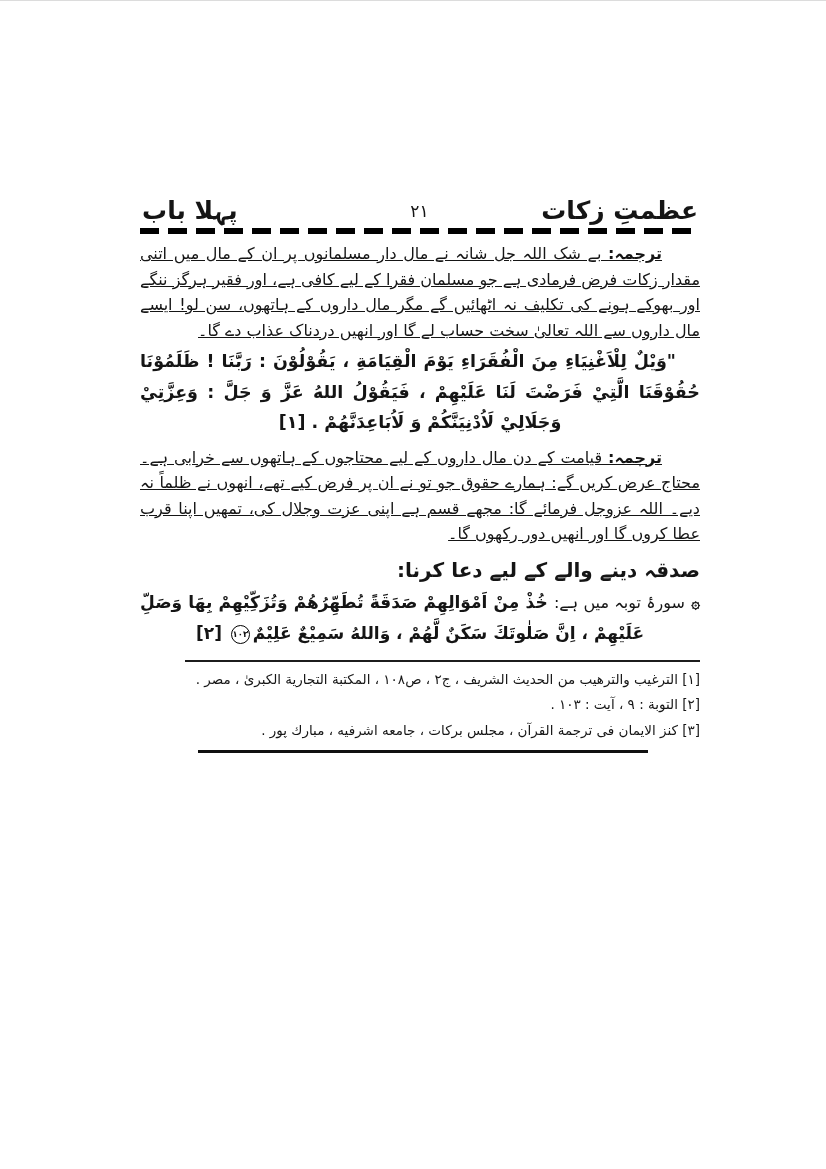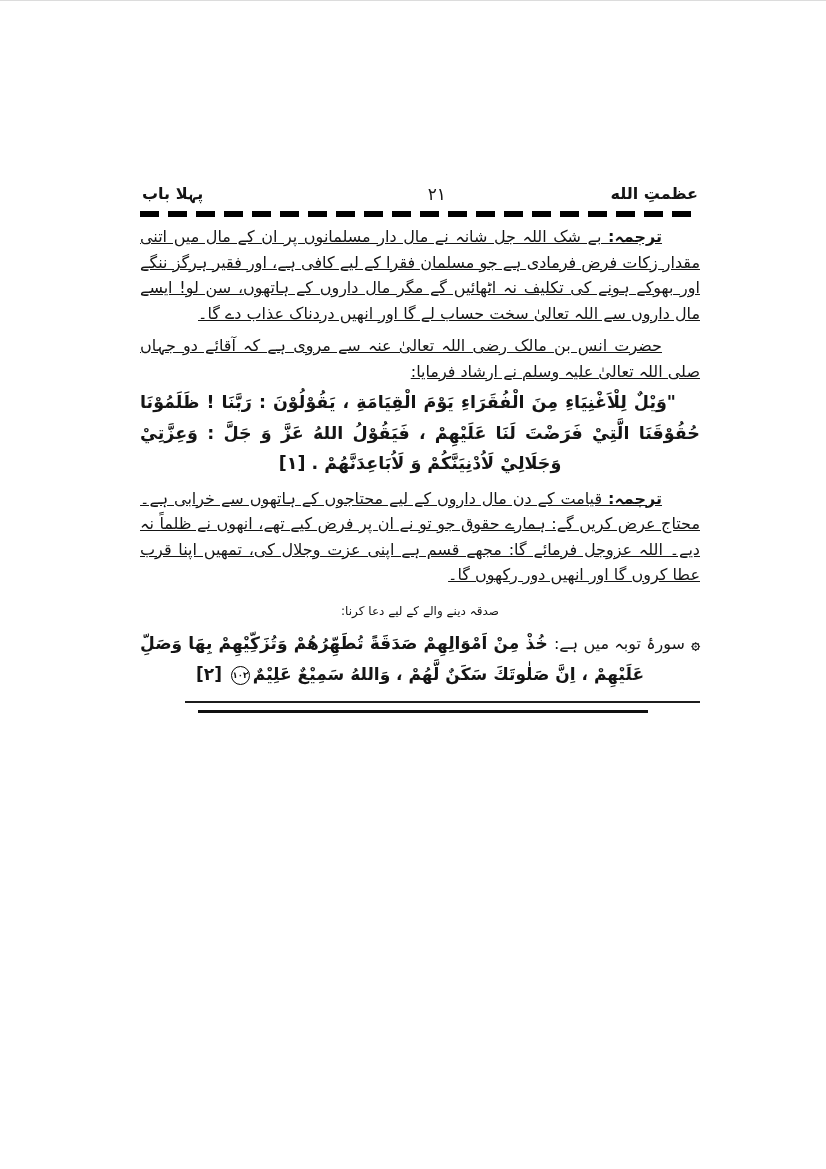--- a/index.html
+++ b/index.html
@@ -9,40 +9,40 @@
     border-top:1px solid #dcdcdc; box-sizing:border-box; overflow:hidden;
   }
   .column {
     position:absolute; left:140px; top:181px; width:560px;
     direction:rtl; unicode-bidi:embed;
   }
   .header-row {
     display:flex; justify-content:space-between; align-items:flex-end;
     padding:0 2px 3px 2px;
   }
-  .hdr-title { font-weight:bold; font-size:16px; line-height:24px; }
-  .hdr-num { font-size:17px; line-height:24px; padding-left:60px; }
+  .hdr-title { font-weight:bold; font-size:25px; line-height:24px; }
+  .hdr-num { font-size:17px; line-height:24px; padding-left:60px;margin-top:17px; }
   .dashed-rule {
     height:6px; margin-top:2px;
     background:repeating-linear-gradient(90deg,#000 0 19px,transparent 19px 28px);
   }
   p { margin:0; }
   .body-para {
     font-size:16px; line-height:25.5px; text-align:justify;
     text-indent:38px; margin-top:7px;text-decoration:underline;
   }
   .center-last { text-align-last:center; }
   .lead { font-weight:bold; }
   .arabic-quote {
     font-weight:bold; font-size:17.5px; line-height:30.5px;
     text-align:justify; text-align-last:center; text-indent:24px; margin-top:3px;
   }
   .section-heading {
-    font-weight:normal; font-size:12px; line-height:30px;
-    text-align:center; margin:8px 0 2px 0;
+    font-weight:bold; font-size:20px; line-height:30px;
+    text-align:right; margin:8px 0 2px 0;
   }
   .verse-para {
     font-weight:bold; font-size:17px; line-height:30.5px;
     text-align:justify; text-align-last:center; margin-top:2px;
   }
   .verse-marker { font-weight:bold; font-size:15px; }
   .verse-intro { font-weight:normal; font-size:16px; }
   .ayah-medallion {
     display:inline-block; width:19px; height:19px; border:1.3px solid #000;
     border-radius:50%; font-size:8.5px; line-height:17px; text-align:left;
@@ -61,32 +61,31 @@
     margin:7px 52px 0 58px;
   }
 </style>
 </head>
 <body>
 
 <div class="page">
   <div class="column">
 
     <div class="header-row">
-      <span class="hdr-title">عظمتِ الله</span>
+      <span class="hdr-title">عظمتِ زکات</span>
       <span class="hdr-num">۲۱</span>
       <span class="hdr-title">پہلا باب</span>
     </div>
 
     <div class="dashed-rule"></div>
 
     <p class="body-para">
       <span class="lead">ترجمہ:</span><span> بے شک اللہ جل شانہ نے مال دار مسلمانوں پر ان کے مال میں اتنی مقدار زکات فرض فرمادی ہے جو مسلمان فقرا کے لیے کافی ہے، اور فقیر ہرگز ننگے اور بھوکے ہونے کی تکلیف نہ اٹھائیں گے مگر مال داروں کے ہاتھوں، سن لو! ایسے مال داروں سے اللہ تعالیٰ سخت حساب لے گا اور انھیں دردناک عذاب دے گا۔</span>
     </p>
 
-    <p class="body-para">حضرت انس بن مالک رضی اللہ تعالیٰ عنہ سے مروی ہے کہ آقائے دو جہاں صلی اللہ تعالیٰ علیہ وسلم نے ارشاد فرمایا:</p>
 
     <p class="arabic-quote">
       <span>"وَيْلٌ لِلْاَغْنِيَاءِ مِنَ الْفُقَرَاءِ يَوْمَ الْقِيَامَةِ ، يَقُوْلُوْنَ : رَبَّنَا ! ظَلَمُوْنَا حُقُوْقَنَا الَّتِيْ فَرَضْتَ لَنَا عَلَيْهِمْ ، فَيَقُوْلُ اللهُ عَزَّ وَ جَلَّ : وَعِزَّتِيْ وَجَلَالِيْ لَاُدْنِيَنَّكُمْ وَ لَاُبَاعِدَنَّهُمْ .</span>
       <span>[۱]</span>
     </p>
 
     <p class="body-para">
       <span class="lead">ترجمہ:</span><span> قیامت کے دن مال داروں کے لیے محتاجوں کے ہاتھوں سے خرابی ہے۔ محتاج عرض کریں گے: ہمارے حقوق جو تو نے ان پر فرض کیے تھے، انھوں نے ظلماً نہ دیے۔ اللہ عزوجل فرمائے گا: مجھے قسم ہے اپنی عزت وجلال کی، تمھیں اپنا قرب عطا کروں گا اور انھیں دور رکھوں گا۔</span>
     </p>
 
@@ -96,17 +95,22 @@
       <span class="verse-marker">۞</span>
       <span class="verse-intro">سورۂ توبہ میں ہے:</span>
       <span>خُذْ مِنْ اَمْوَالِهِمْ صَدَقَةً تُطَهِّرُهُمْ وَتُزَكِّيْهِمْ بِهَا وَصَلِّ عَلَيْهِمْ ، اِنَّ صَلٰوتَكَ سَكَنٌ لَّهُمْ ، وَاللهُ سَمِيْعٌ عَلِيْمٌ</span><span class="ayah-medallion">۱۰۳</span>
       <span>[۲]</span>
     </p>
 
 
 
     <hr class="footnote-sep">
 
+    <div class="footnotes">
+      <p class="footnote">[۱] الترغيب والترهيب من الحديث الشريف ، ج۲ ، ص۱۰۸ ، المكتبة التجارية الكبرىٰ ، مصر .</p>
+      <p class="footnote">[۲] التوبة : ۹ ، آيت : ۱۰۳ .</p>
+      <p class="footnote">[۳] كنز الايمان فى ترجمة القرآن ، مجلس بركات ، جامعه اشرفيه ، مبارك پور .</p>
+    </div>
 
     <hr class="bottom-rule">
 
   </div>
 </div>
 
 </body></html>

